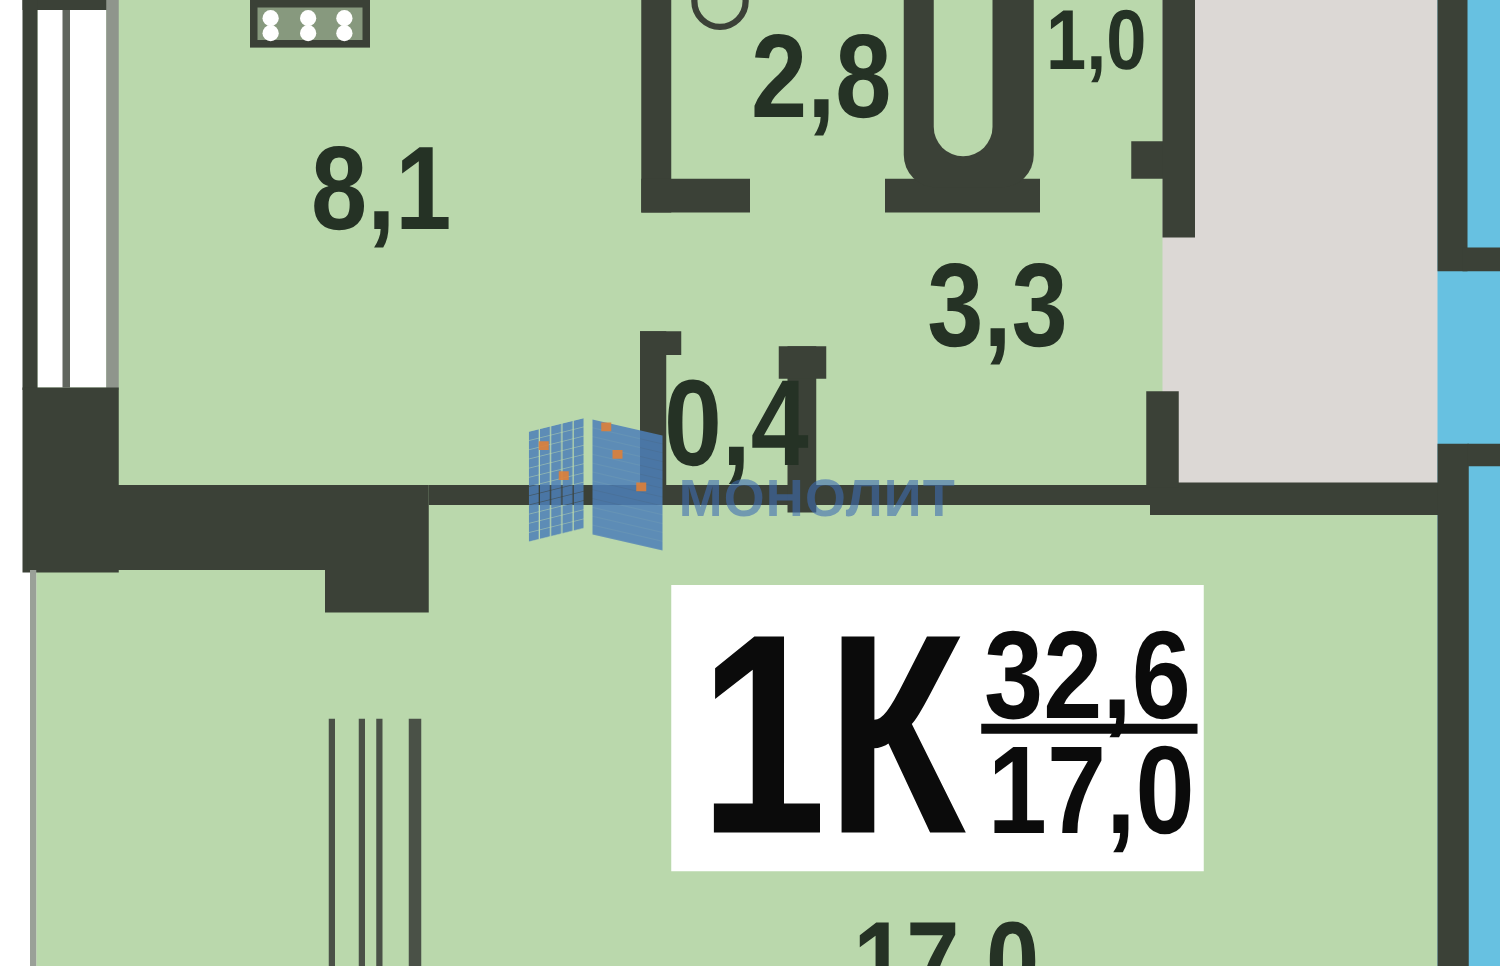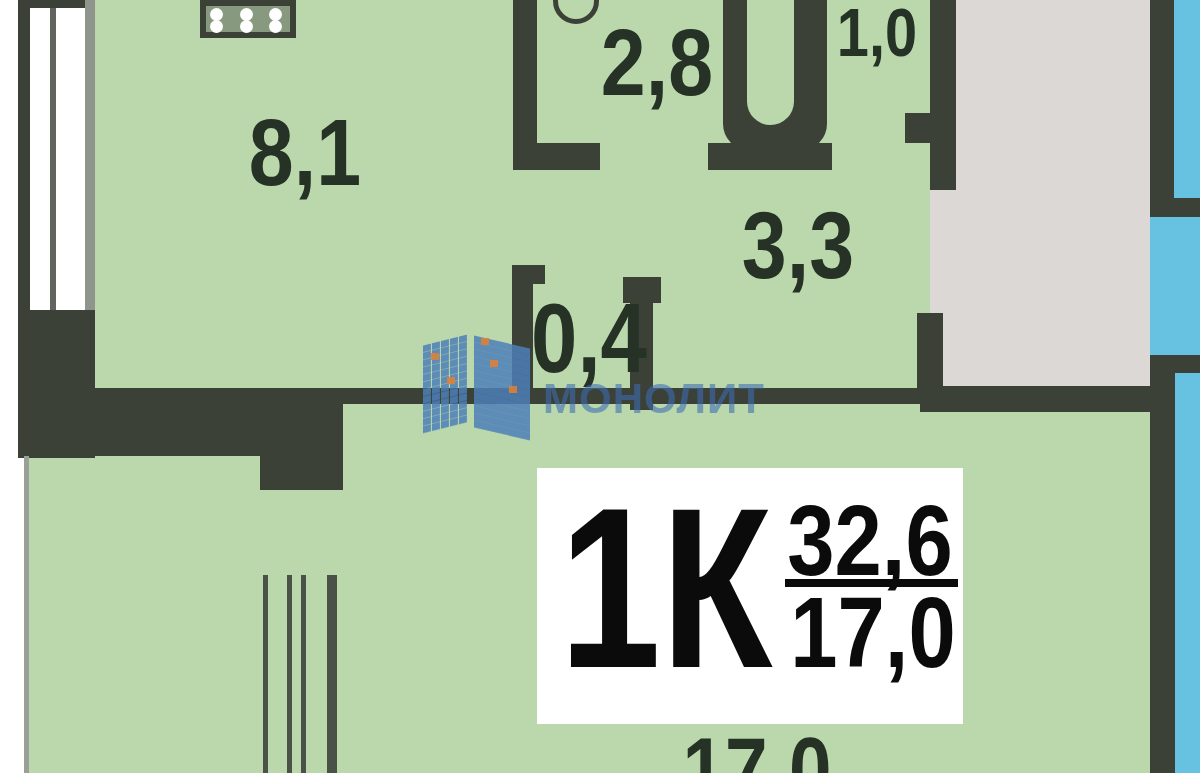--- a/index.html
+++ b/index.html
@@ -25,21 +25,21 @@
   .fs95{font-size:95px;} .fs98{font-size:98px;} .fs68{font-size:68px;} .fs90{font-size:90px;}
 
   
   #bathtub{position:absolute;left:723px;top:-12px;width:104px;height:162px;background:var(--wall,#3b4137);border-radius:0 0 26px 26px;z-index:5;}
   #bathtub .tub-inner{position:absolute;left:24px;top:0;width:47px;height:137px;background:var(--room-green,#bad8ac);border-radius:0 0 24px 24px;}
   #stove{position:absolute;left:200px;top:0;width:96px;height:38px;background:#87997e;border:6px solid var(--wall,#3b4137);box-sizing:border-box;z-index:5;}
   #stove i{position:absolute;width:13px;height:13px;border-radius:50%;background:#fff;}
   #sink{position:absolute;left:553px;top:-22px;width:46px;height:46px;border:5px solid var(--wall,#3b4137);border-radius:50%;box-sizing:border-box;z-index:5;}
 
   
-  #info-box{position:absolute;left:537px;top:468px;width:426px;height:256px;background:var(--box-bg,#fff);z-index:10;}
+  #info-box{position:absolute;left:537px;top:468px;width:426px;height:229px;background:var(--box-bg,#fff);z-index:10;}
   #apt-code{position:absolute;left:129px;top:120px;transform:translate(-50%,-50%) scaleX(0.8);
     font-size:228px;font-weight:700;color:var(--box-text,#0b0b0b);line-height:1;white-space:nowrap;}
   .frac-num{position:absolute;transform:translate(-50%,-50%) scaleX(0.85);font-size:100px;font-weight:700;
     color:var(--box-text,#0b0b0b);line-height:1;white-space:nowrap;}
   #frac-line{position:absolute;left:248px;top:111px;width:173px;height:8px;background:var(--box-text,#0b0b0b);}
 
   
   #watermark-text{position:absolute;left:543px;top:378px;z-index:8;font-size:42px;font-weight:700;
     letter-spacing:1px;color:var(--watermark-blue,#3d6cb4);opacity:0.58;line-height:1;white-space:nowrap;}
   .logo-panel{position:absolute;z-index:8;opacity:0.85;

